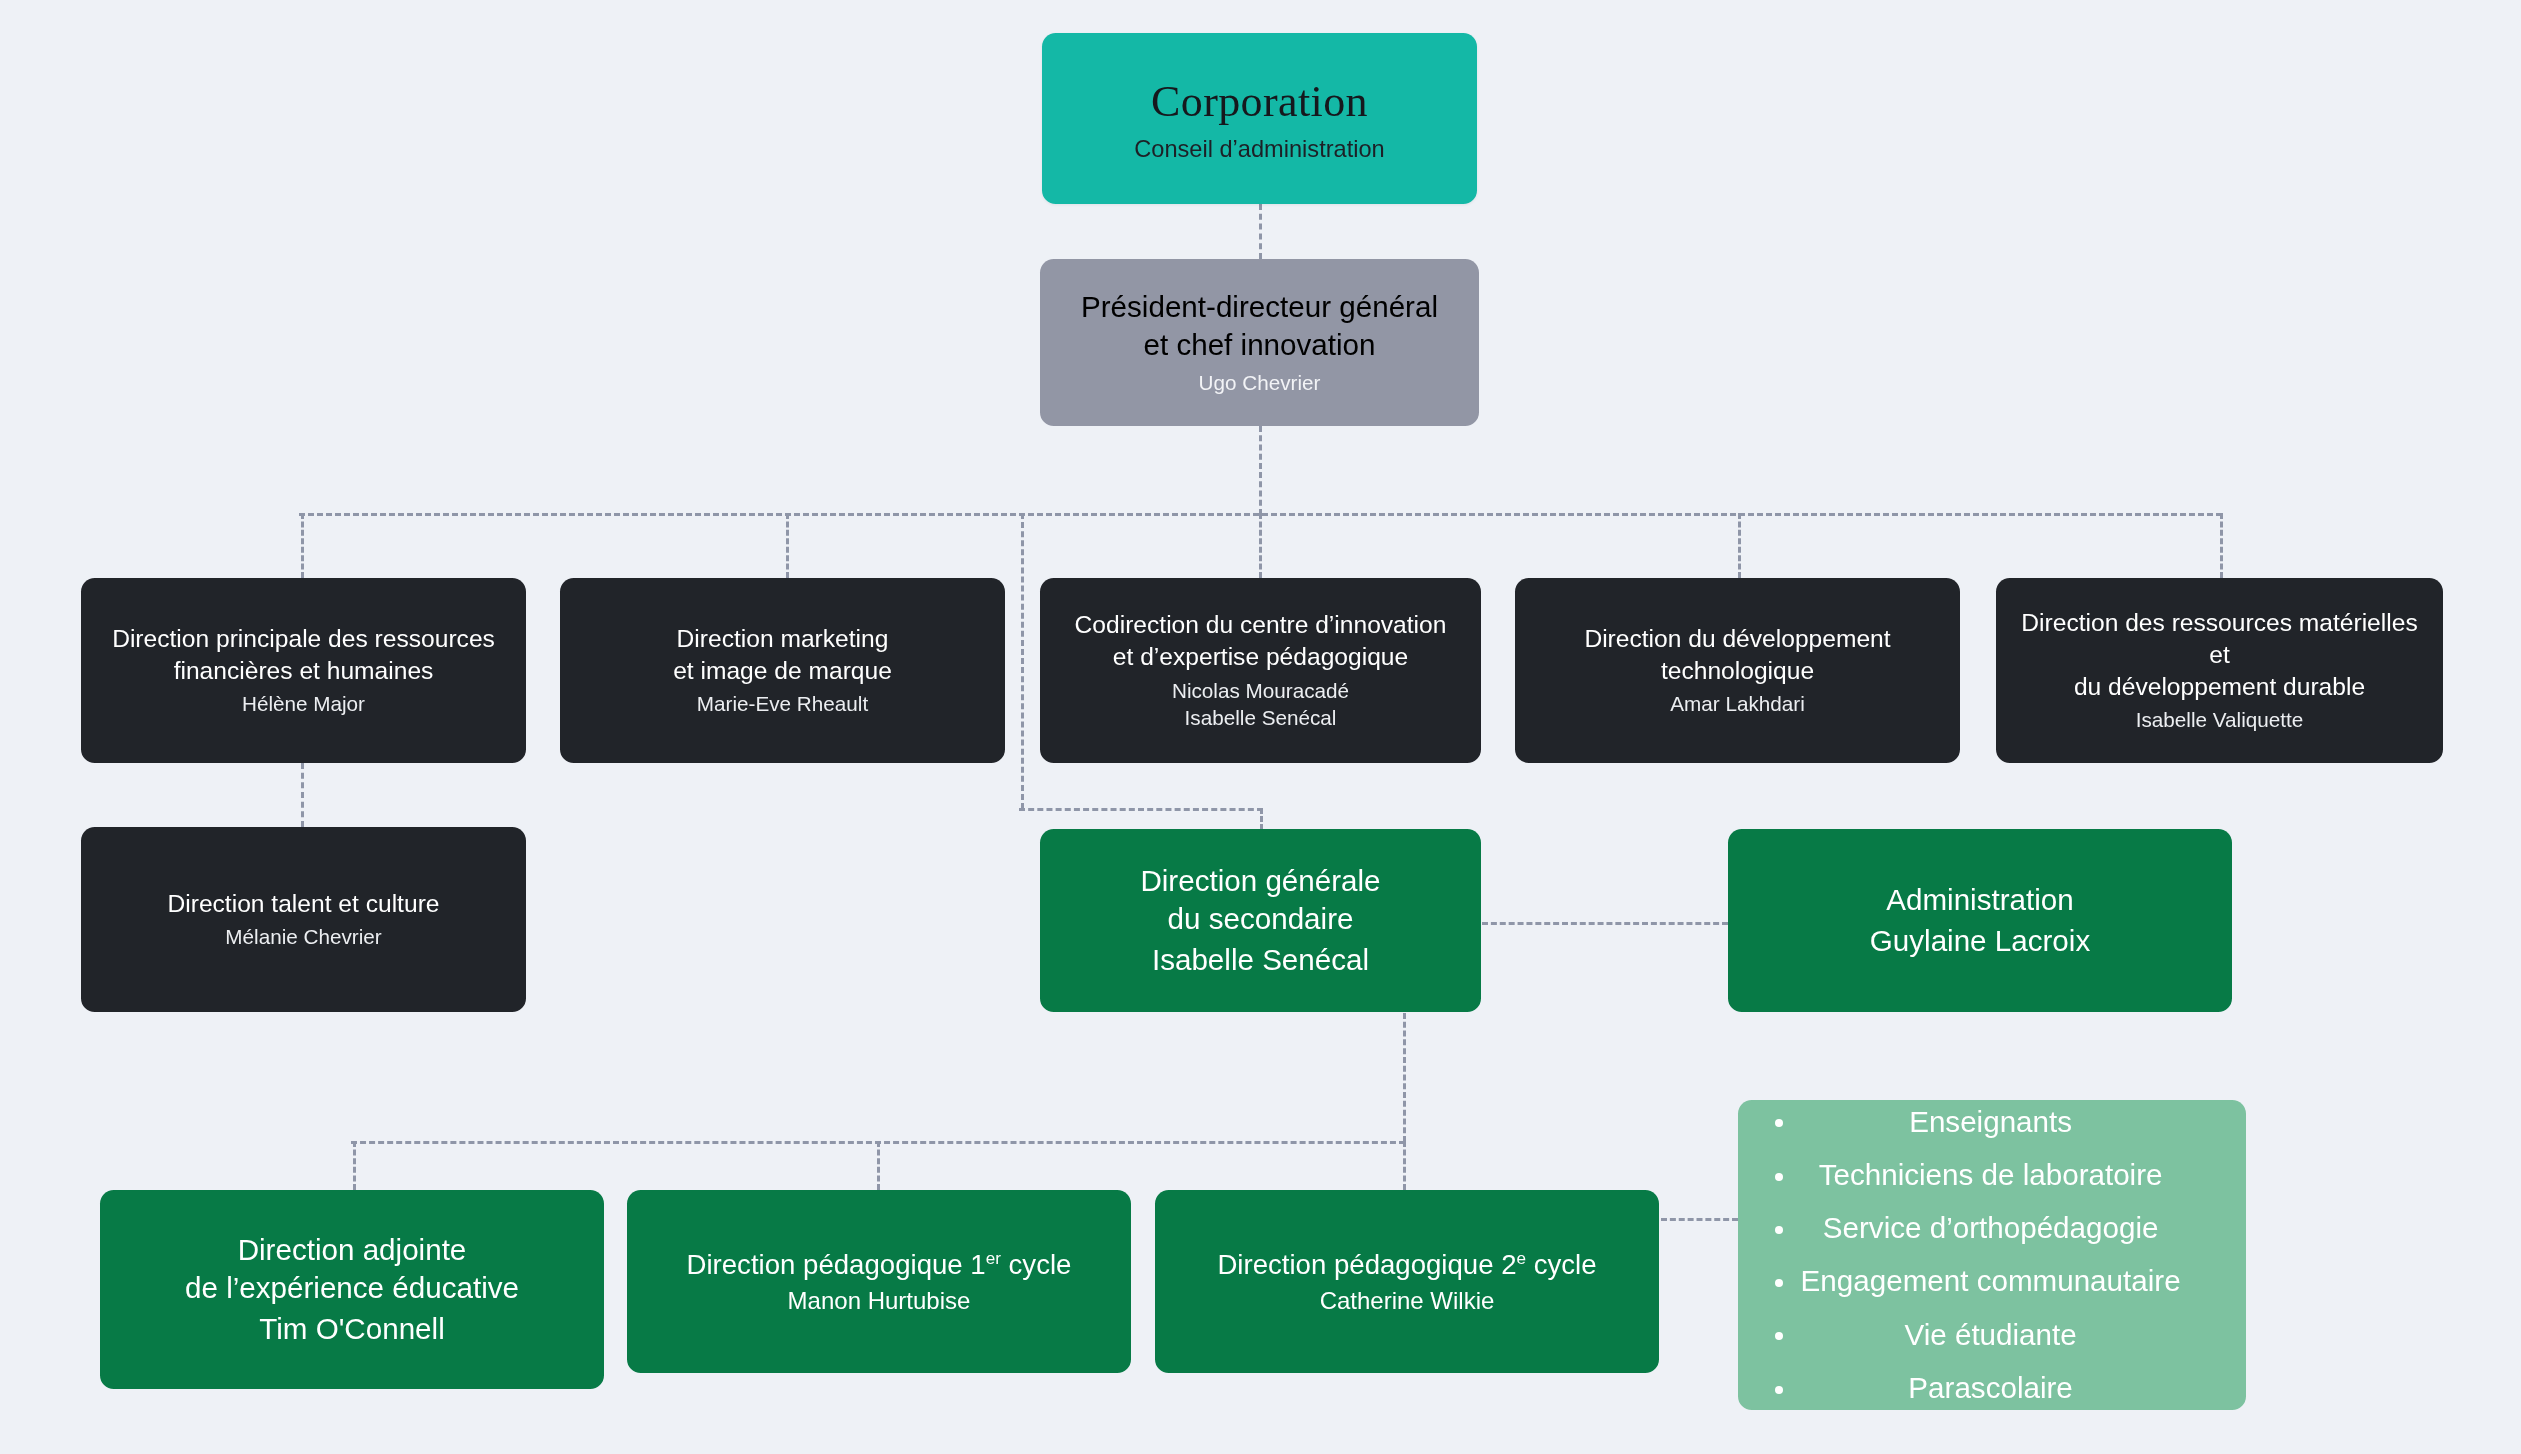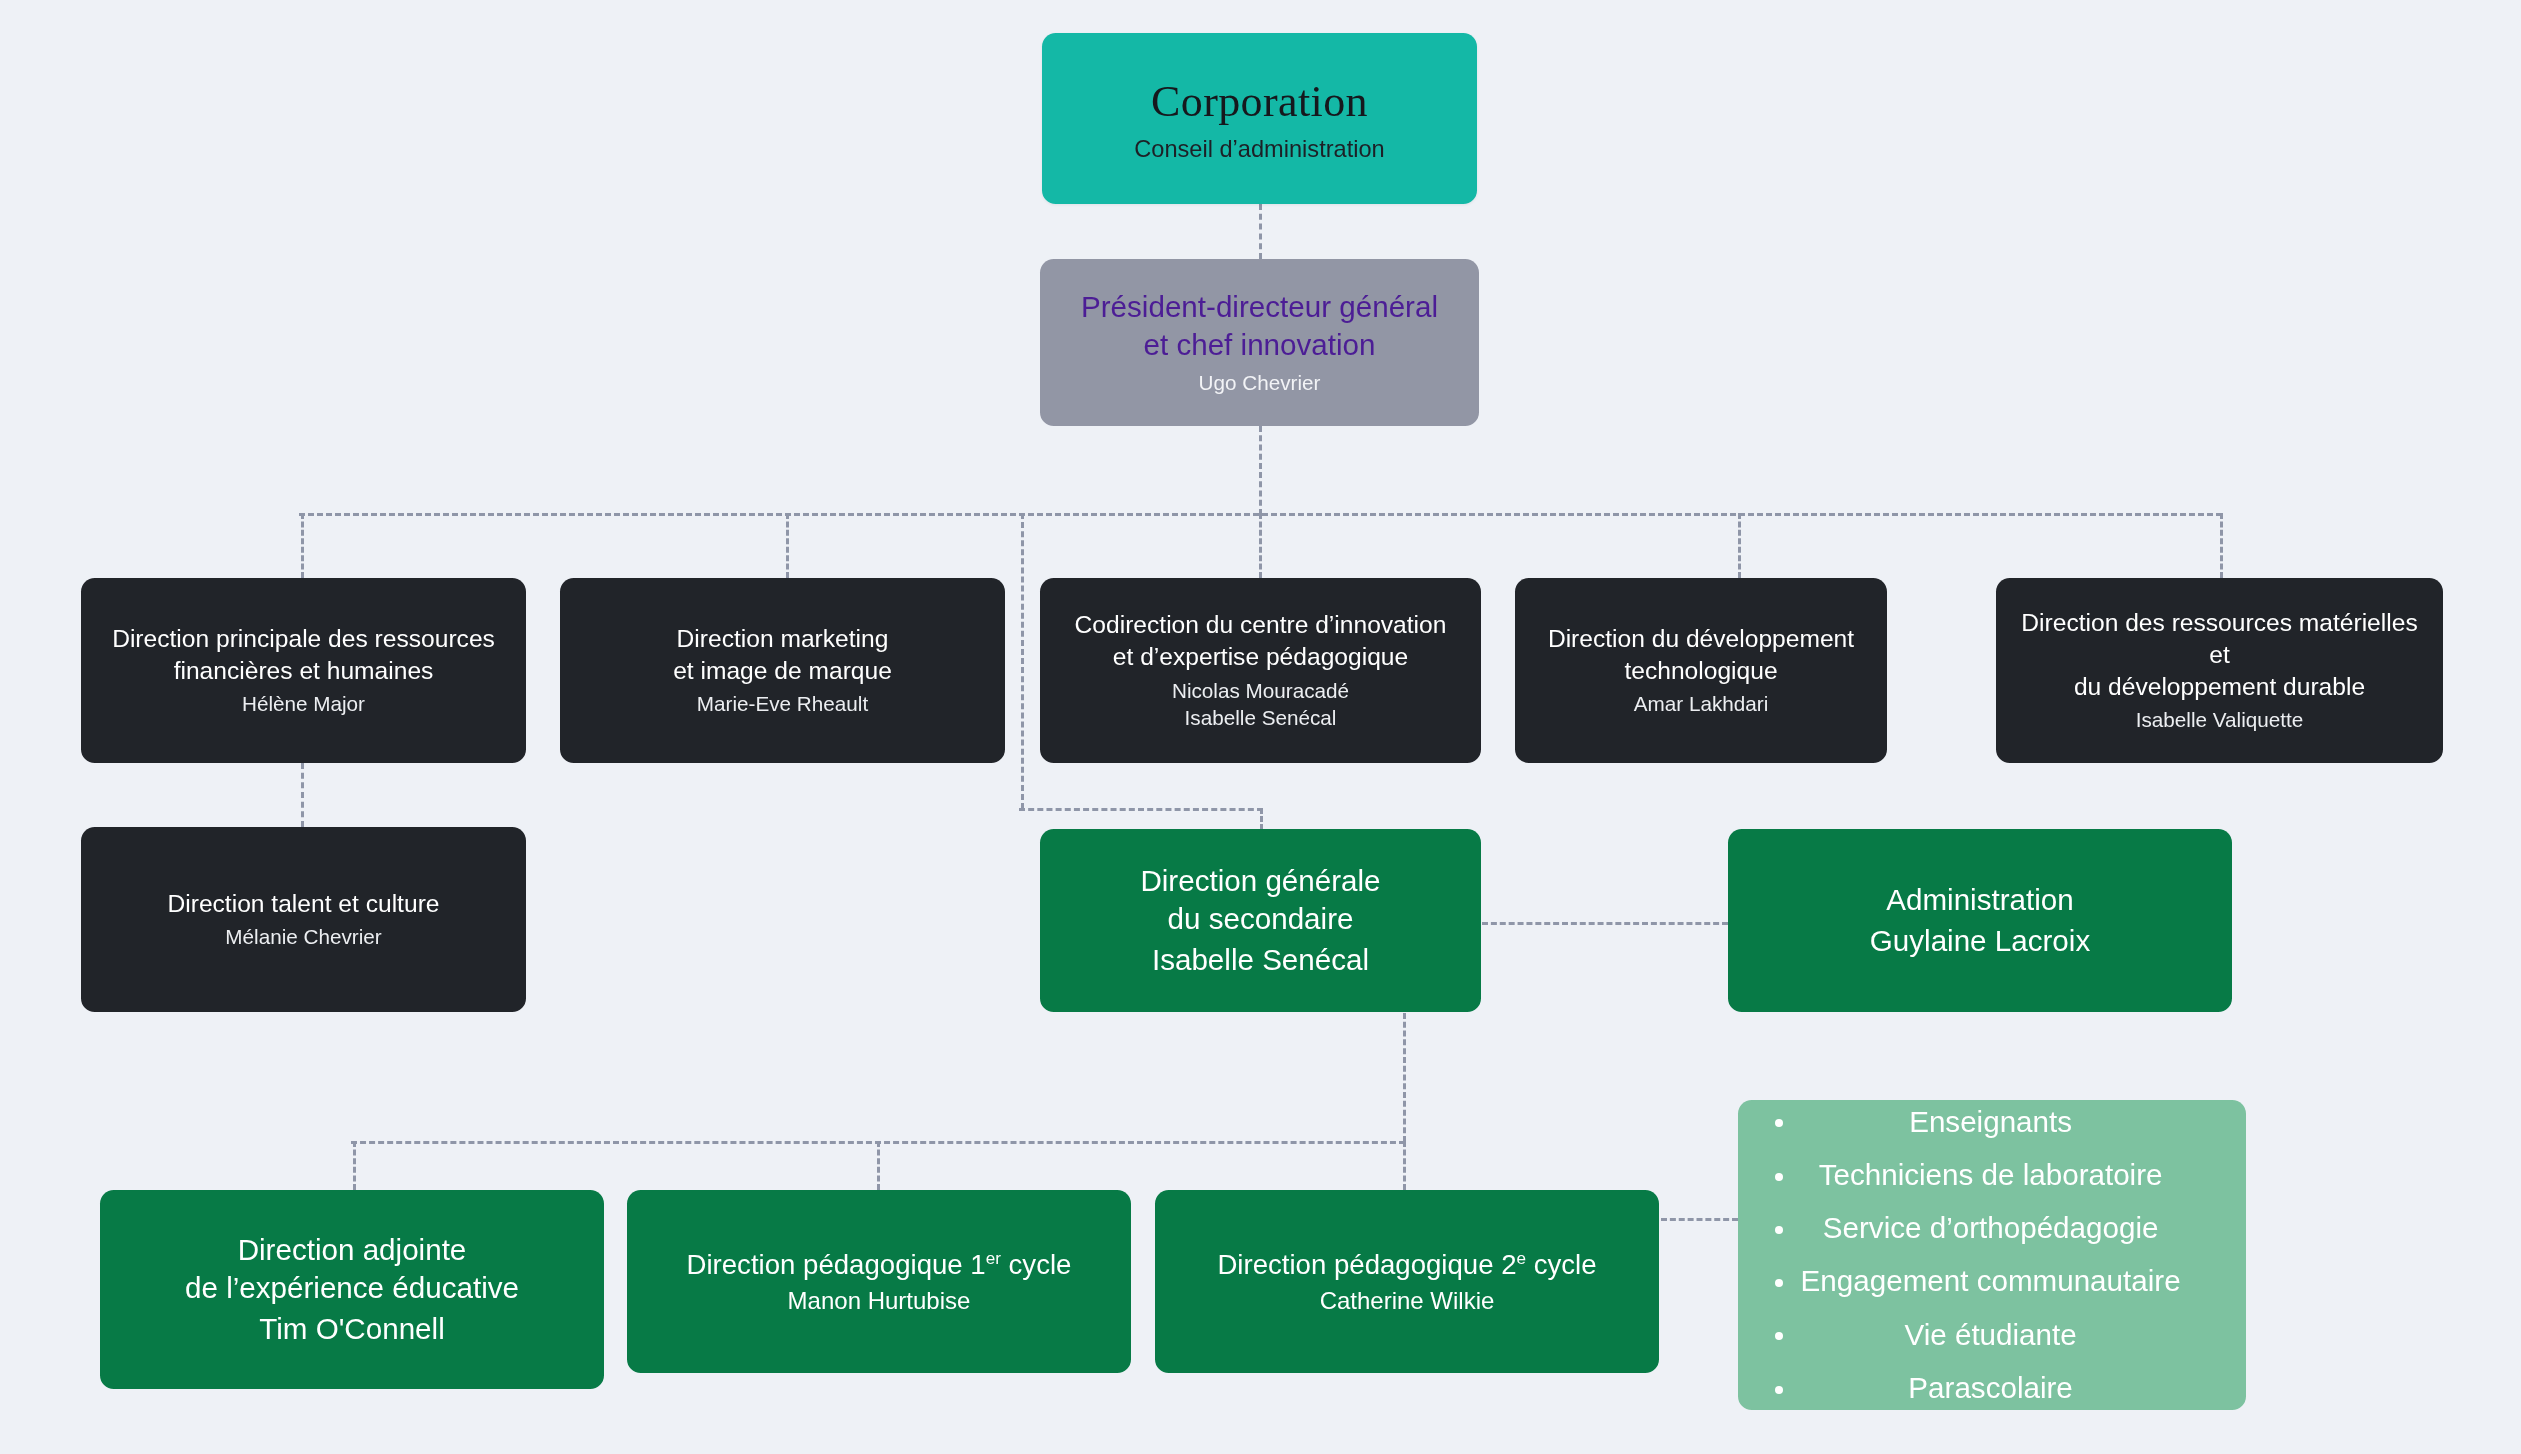--- a/index.html
+++ b/index.html
@@ -71,21 +71,21 @@
     color: #1d2026;
     margin-top: 3.9px;
   }
 
   
   .node.grey {
     background: #9296a5;
   }
   .node.grey .title {
     font-size: 29.6px;
-    color: #4c1d95;
+    color: #000000;
     font-weight: 400;
   }
   .node.grey .person {
     font-size: 20.7px;
     color: #f2f3f6;
     margin-top: 5.9px;
   }
 
   
   .node.dark {
@@ -213,21 +213,21 @@
     <div class="person">Marie-Eve Rheault</div>
   </div>
 
   <div class="node dark" style="left:1040px; top:578px; width:441px; height:185px;">
     <div class="title">Codirection du centre d’innovation</div>
     <div class="title">et d’expertise pédagogique</div>
     <div class="person">Nicolas Mouracadé</div>
     <div class="person" style="margin-top:0;">Isabelle Senécal</div>
   </div>
 
-  <div class="node dark" style="left:1515px; top:578px; width:372px; height:185px;">
+  <div class="node dark" style="left:1515px; top:578px; width:445px; height:185px;">
     <div class="title">Direction du développement</div>
     <div class="title">technologique</div>
     <div class="person">Amar Lakhdari</div>
   </div>
 
   <div class="node dark" style="left:1996px; top:578px; width:447px; height:185px;">
     <div class="title">Direction des ressources matérielles et</div>
     <div class="title">du développement durable</div>
     <div class="person">Isabelle Valiquette</div>
   </div>

